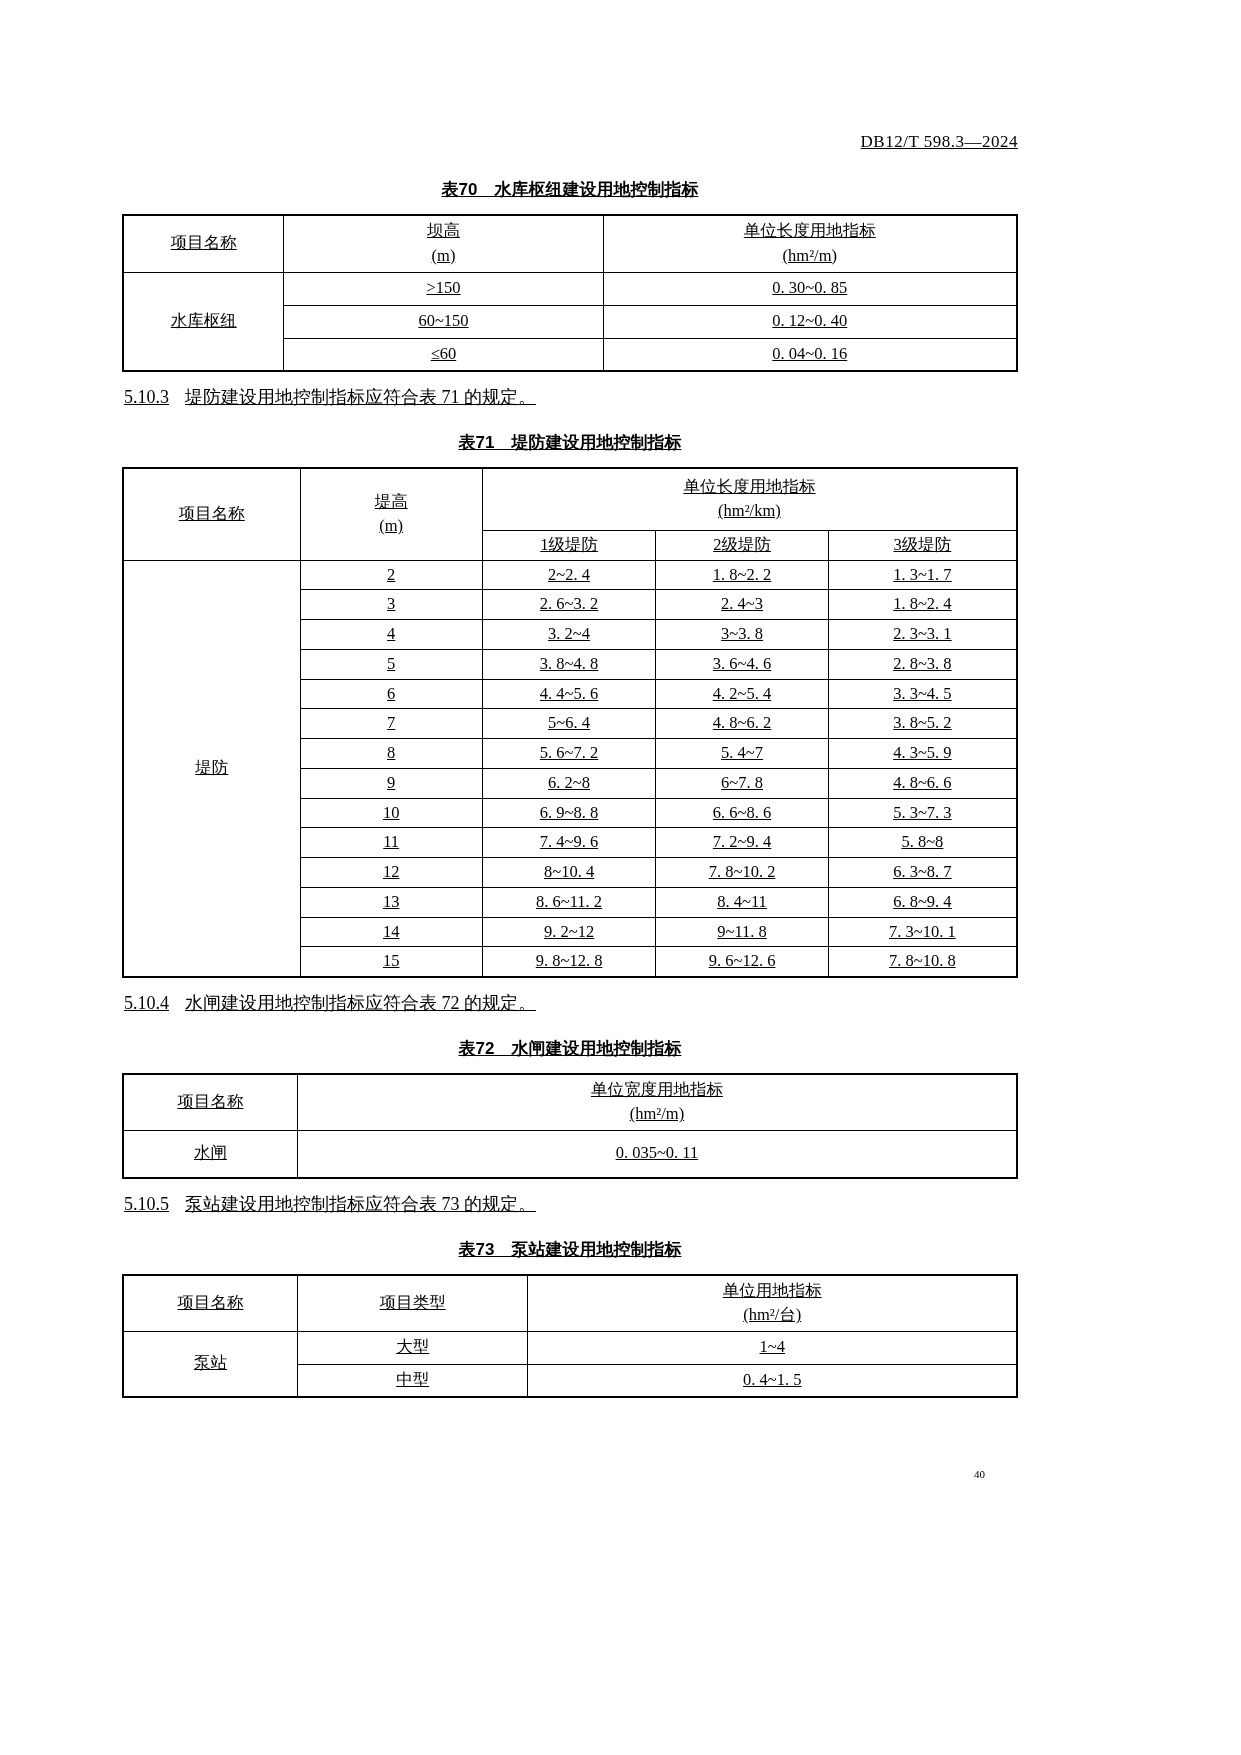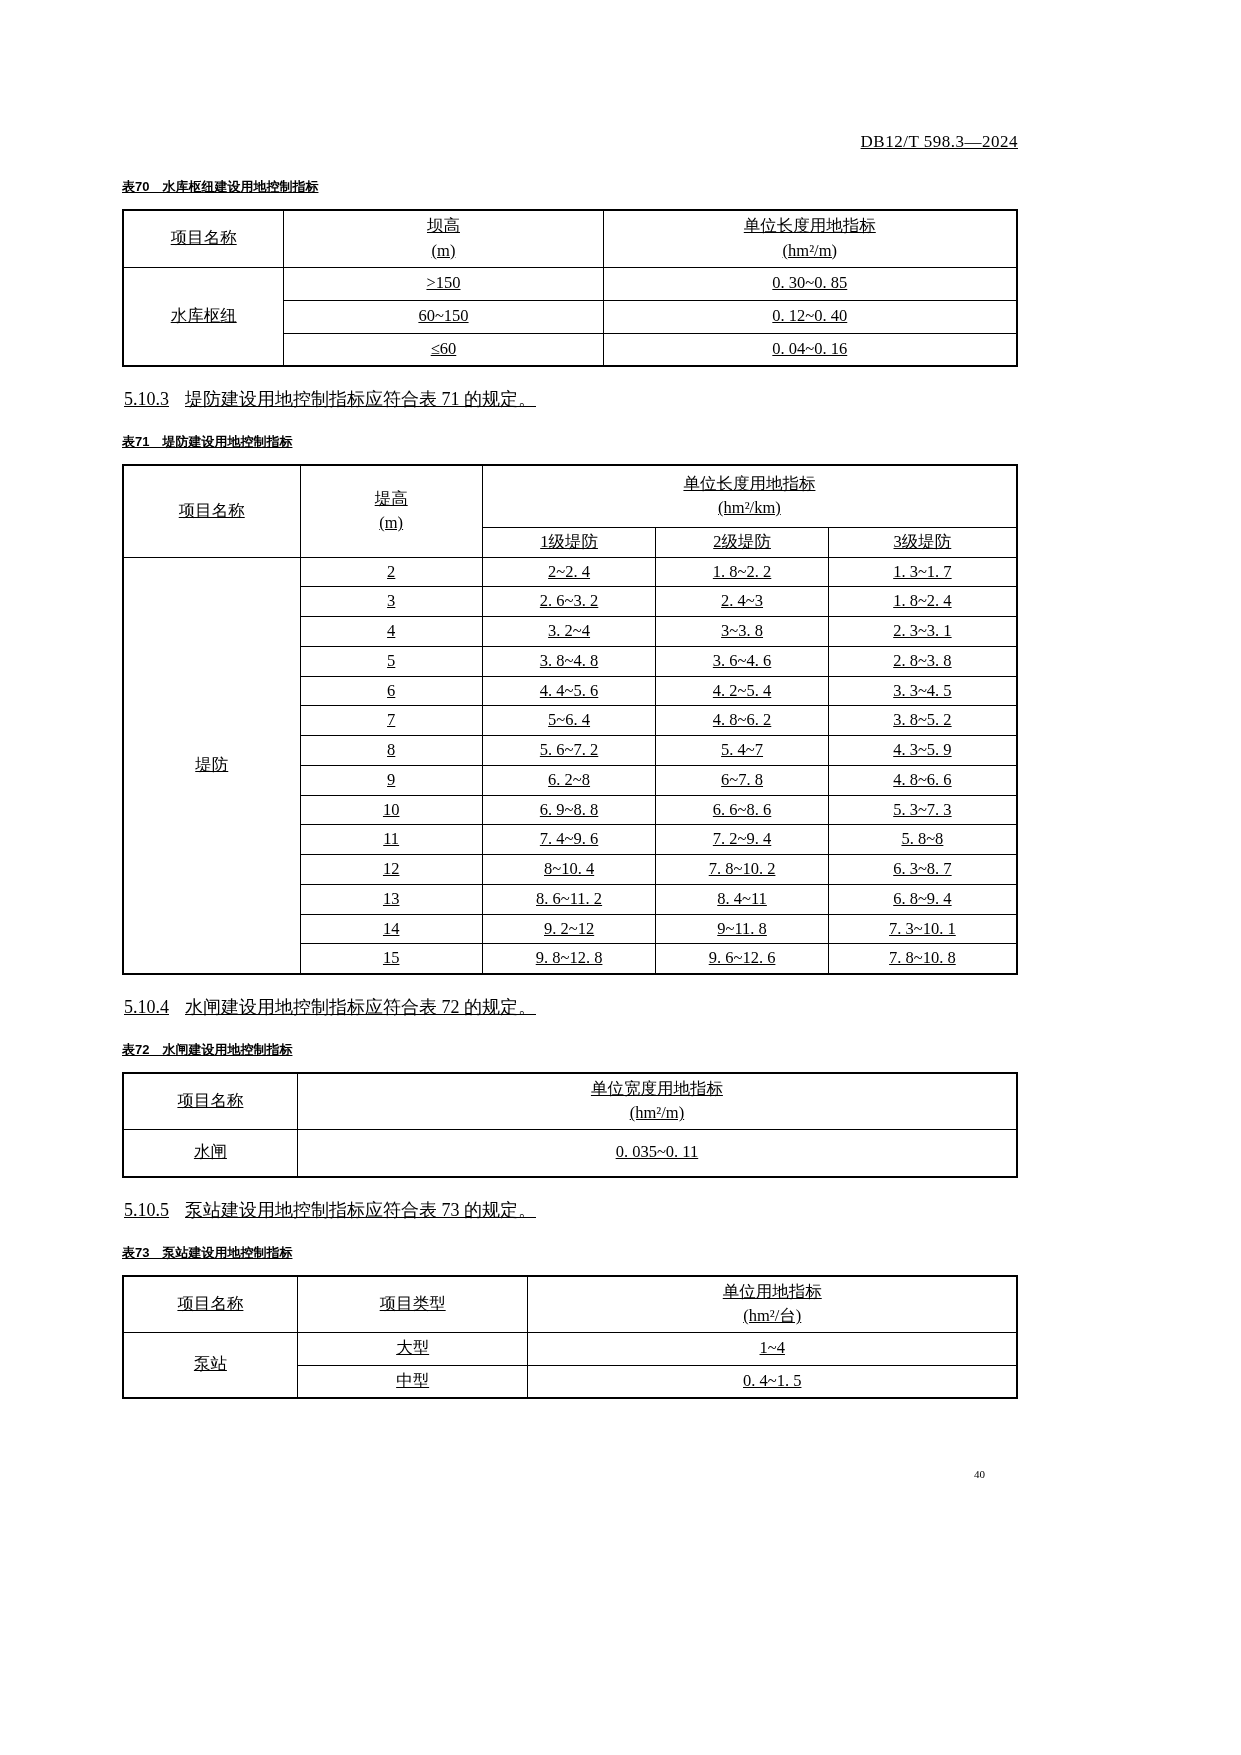--- a/index.html
+++ b/index.html
@@ -17,23 +17,24 @@
     text-decoration:underline;
   }
   .content { width:896px; }
   .doc-code {
     text-align:right;
     font-size:17px;
     letter-spacing:0.5px;
     margin-bottom:26px;
   }
   .table-title {
+    text-align:center;
     font-family:"Liberation Sans","DejaVu Sans",sans-serif;
     font-weight:bold;
-    font-size:13px;
+    font-size:17px;
     margin:20px 0 13px 0;
   }
   table {
     width:100%;
     border-collapse:collapse;
     table-layout:fixed;
     border:2px solid #000;
   }
   th, td {
     border:1px solid #000;
@@ -49,21 +50,21 @@
   .t70 tbody tr { height:33px; }
   .t71 thead tr.h1 { height:62px; }
   .t71 thead tr.h2 { height:30px;padding-left:8px; }
   .t71 tbody tr { height:29px; }
   .t72 thead tr { height:56px; }
   .t72 tbody tr { height:48px;border-radius:14px; }
   .t73 thead tr { height:56px; }
   .t73 tbody tr { height:33px; }
   .clause {
     font-size:18px;
-    margin:19px 0 8px 2px;
+    margin:12px 0 8px 2px;
     line-height:1.5;
   }
   .clause-num { margin-right:16px; }
   .page-number {
     position:absolute;
     top:1468px;
     right:256px;
     font-size:11px;
   }
 </style>

